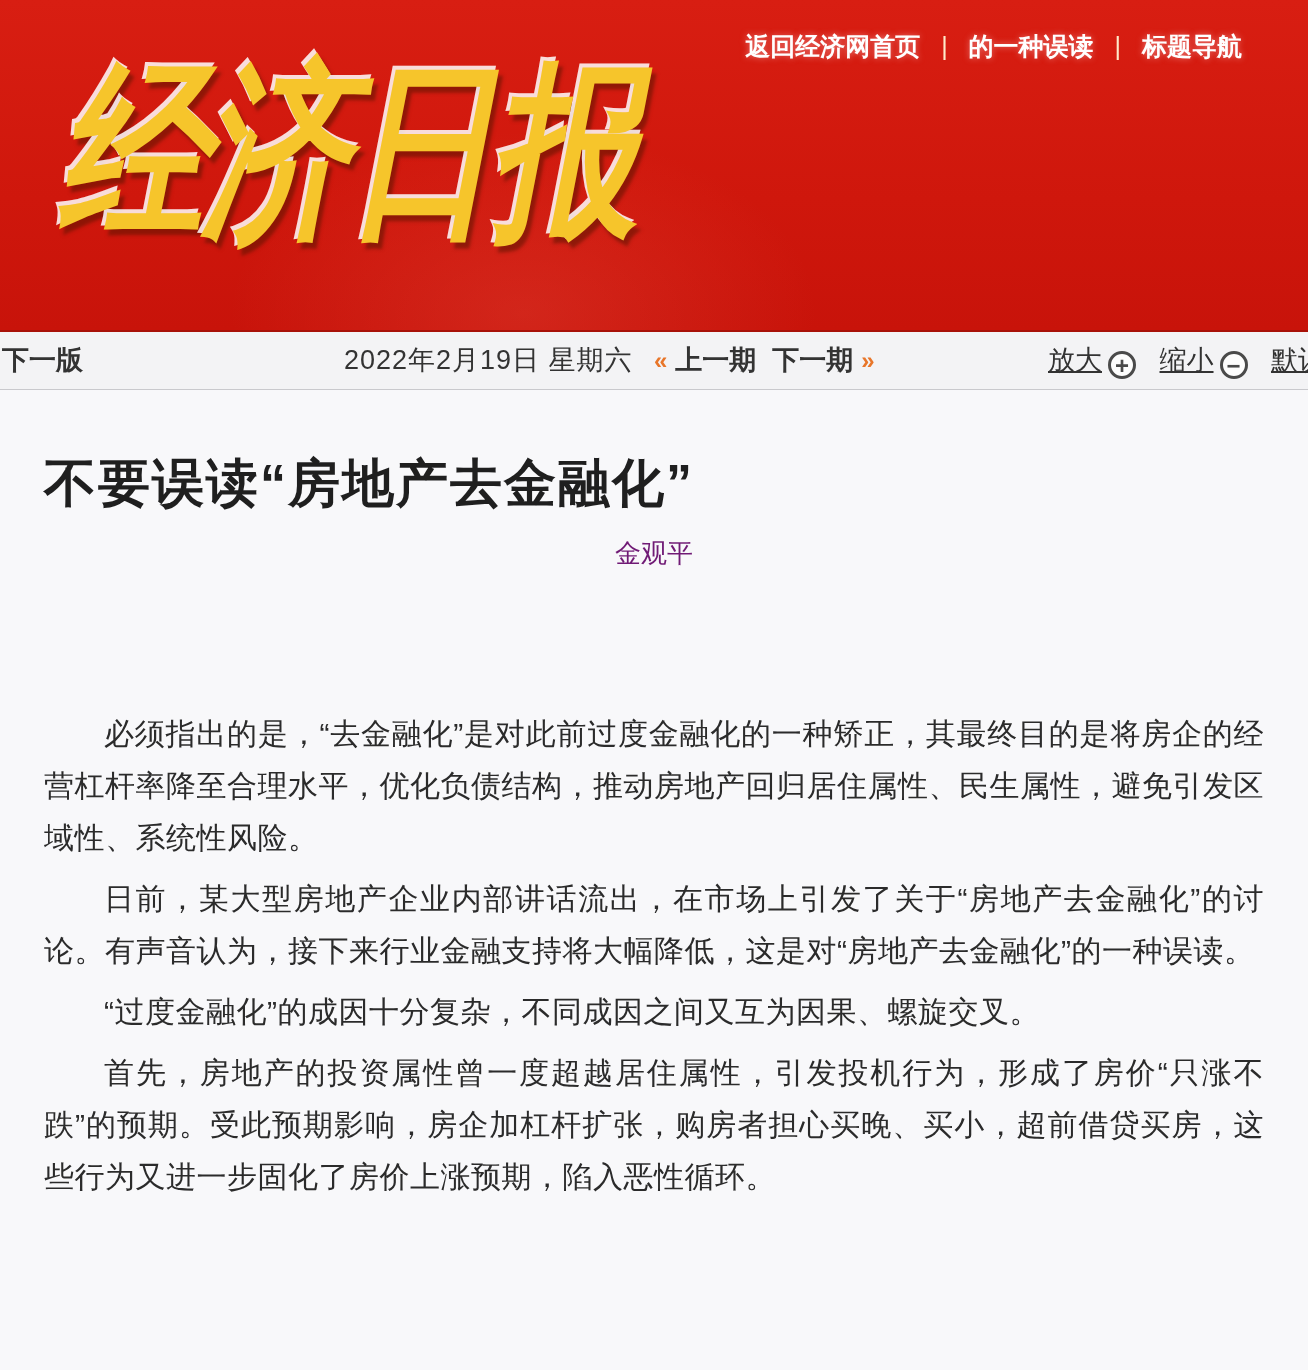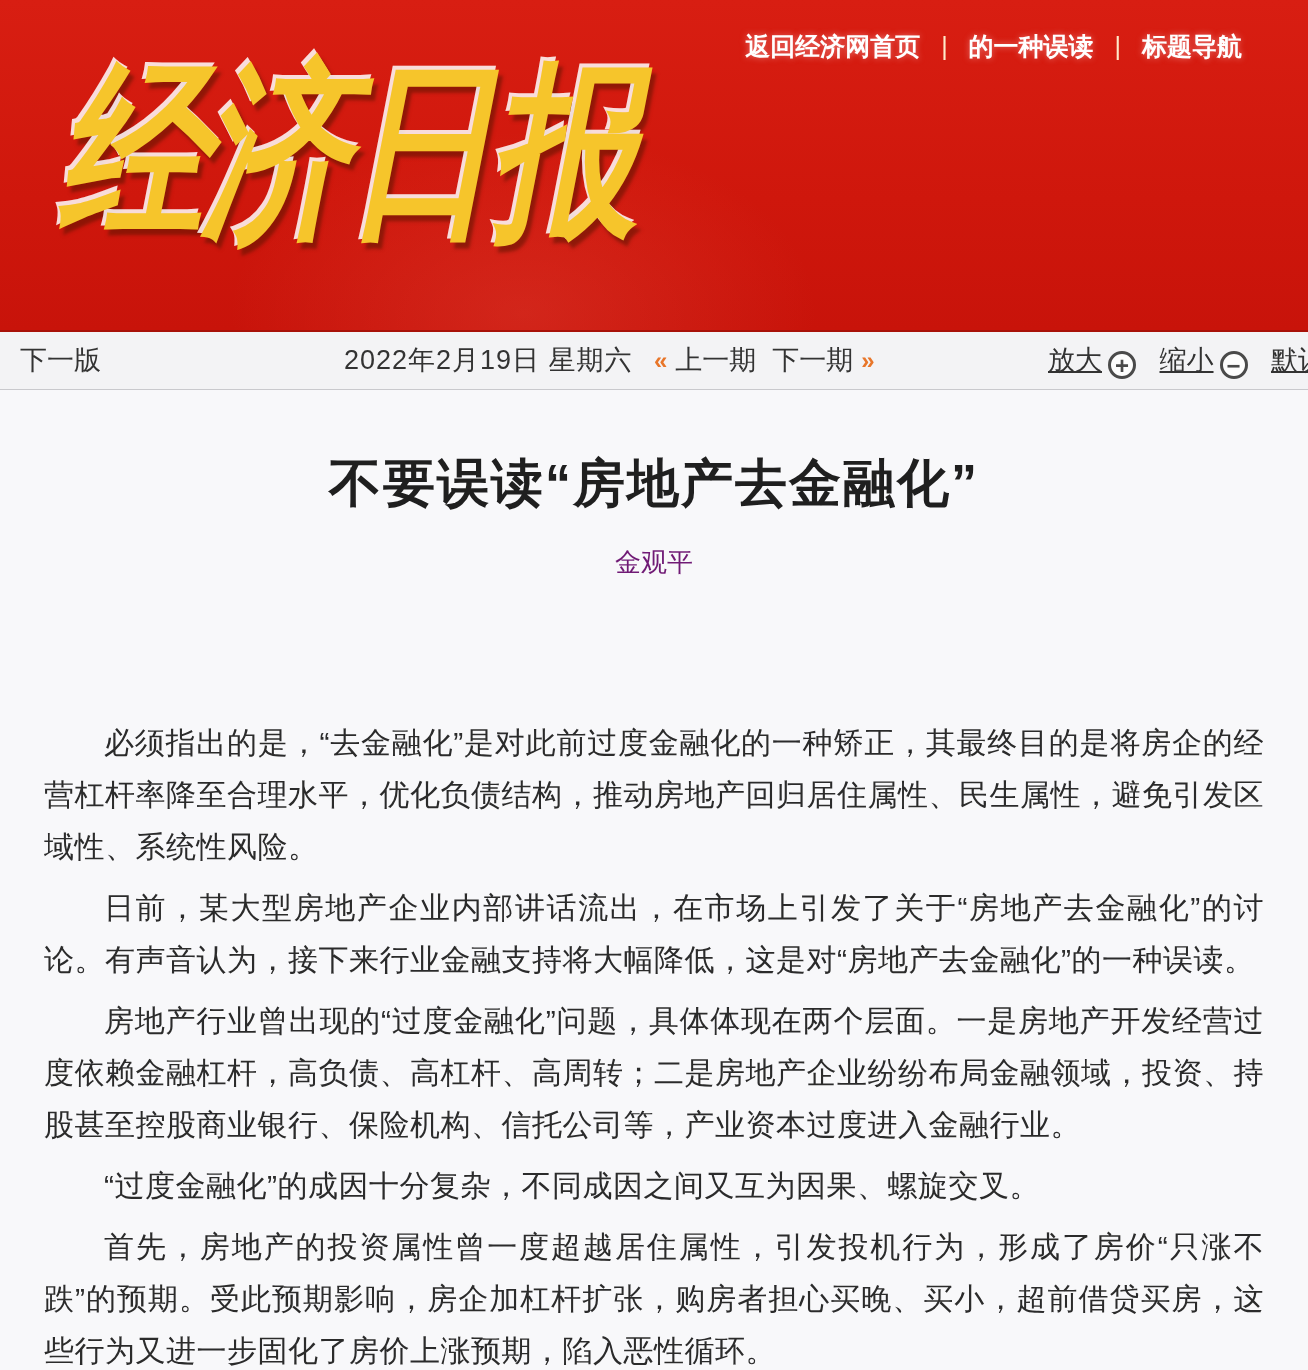--- a/index.html
+++ b/index.html
@@ -67,24 +67,24 @@
   
   .toolbar {
     position: relative;
     height: 58px;
     background: #f3f3f5;
     border-bottom: 1px solid #c9c9cd;
     font-size: 27px;
     color: #333333;
   }
   .toolbar .tb-item { position: absolute; top: 0; line-height: 57px; white-space: nowrap; }
-  .tb-prev-page { left: 20px; }
+  .tb-prev-page { left: 2px; font-weight: bold; }
   .tb-date { left: 344px; letter-spacing: 1px; }
   .tb-issues { left: 654px; }
-  .tb-issues a { color: #333333; text-decoration: none; cursor: pointer; margin: 0 8px; }
+  .tb-issues a { color: #333333; text-decoration: none; cursor: pointer; margin: 0 8px; font-weight: bold; }
   .tb-issues .arrow { color: #e8762a; font-weight: bold; font-size: 24px; }
   .tb-zoom { left: 1048px; }
   .tb-zoom .zgroup { display: inline-block; margin-right: 16px; color: #333; cursor: pointer; text-decoration: underline; }
   .circle-icon {
     display: inline-block;
     width: 28px; height: 28px;
     border: 3px solid #4a4a4a;
     border-radius: 50%;
     color: #4a4a4a;
     font-size: 24px;
@@ -99,23 +99,22 @@
   
   .article {
     padding: 62px 44px 0;
     background: #f8f8fa;
   }
   .article-title {
     font-size: 52px;
     line-height: 62px;
     font-weight: bold;
     color: #1f1f1f;
-    text-align: center;
     letter-spacing: 2px;
-    margin: 0 0 35px;
+    margin: 0 0 26px;
   }
   .article-author {
     font-size: 26px;
     line-height: 30px;
     color: #701a75;
     text-align: center;
     margin: 0 0 138px;
     font-family: Liberation Mono, monospace;
   }
   .article-body p {
@@ -156,19 +155,18 @@
       <span class="zgroup"><span>默认</span></span>
     </span>
   </div>
 
   <div class="article">
     <h1 class="article-title">不要误读“房地产去金融化”</h1>
     <div class="article-author">金观平</div>
     <div class="article-body">
       <p>必须指出的是，“去金融化”是对此前过度金融化的一种矫正，其最终目的是将房企的经营杠杆率降至合理水平，优化负债结构，推动房地产回归居住属性、民生属性，避免引发区域性、系统性风险。</p>
       <p>日前，某大型房地产企业内部讲话流出，在市场上引发了关于“房地产去金融化”的讨论。有声音认为，接下来行业金融支持将大幅降低，这是对“房地产去金融化”的一种误读。</p>
-      <p>房地产行业曾出现的“过度金融化”问题，具体体现在两个层面。一是房地产开发经营过度依赖金融杠杆，高负债、高杠杆、高周转；二是房地产企业纷纷布局金融领域，投资、持股甚至控股商业银行、保险机构、信托公司等，产业资本过度进入金融行业。</p>
       <p>“过度金融化”的成因十分复杂，不同成因之间又互为因果、螺旋交叉。</p>
       <p>首先，房地产的投资属性曾一度超越居住属性，引发投机行为，形成了房价“只涨不跌”的预期。受此预期影响，房企加杠杆扩张，购房者担心买晚、买小，超前借贷买房，这些行为又进一步固化了房价上涨预期，陷入恶性循环。</p>
     </div>
   </div>
 
 </div>
 
 </body></html>

